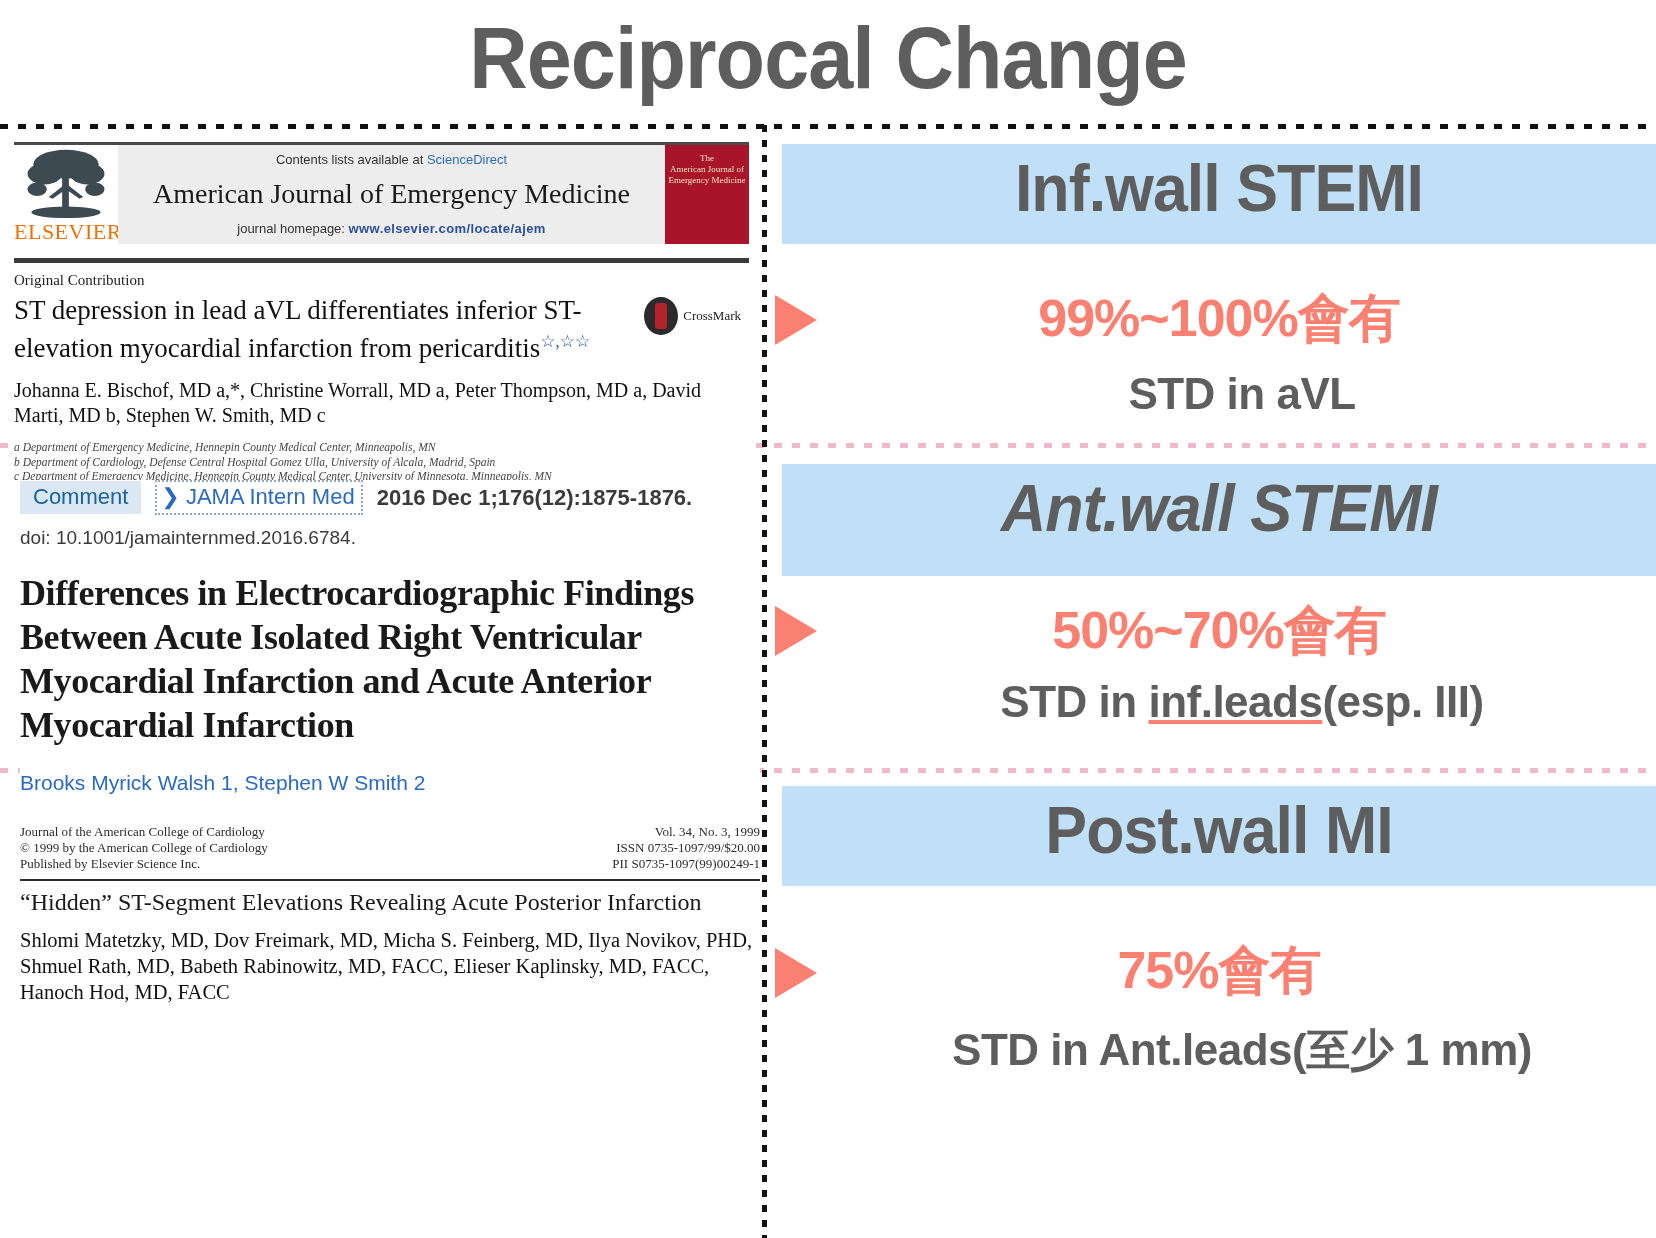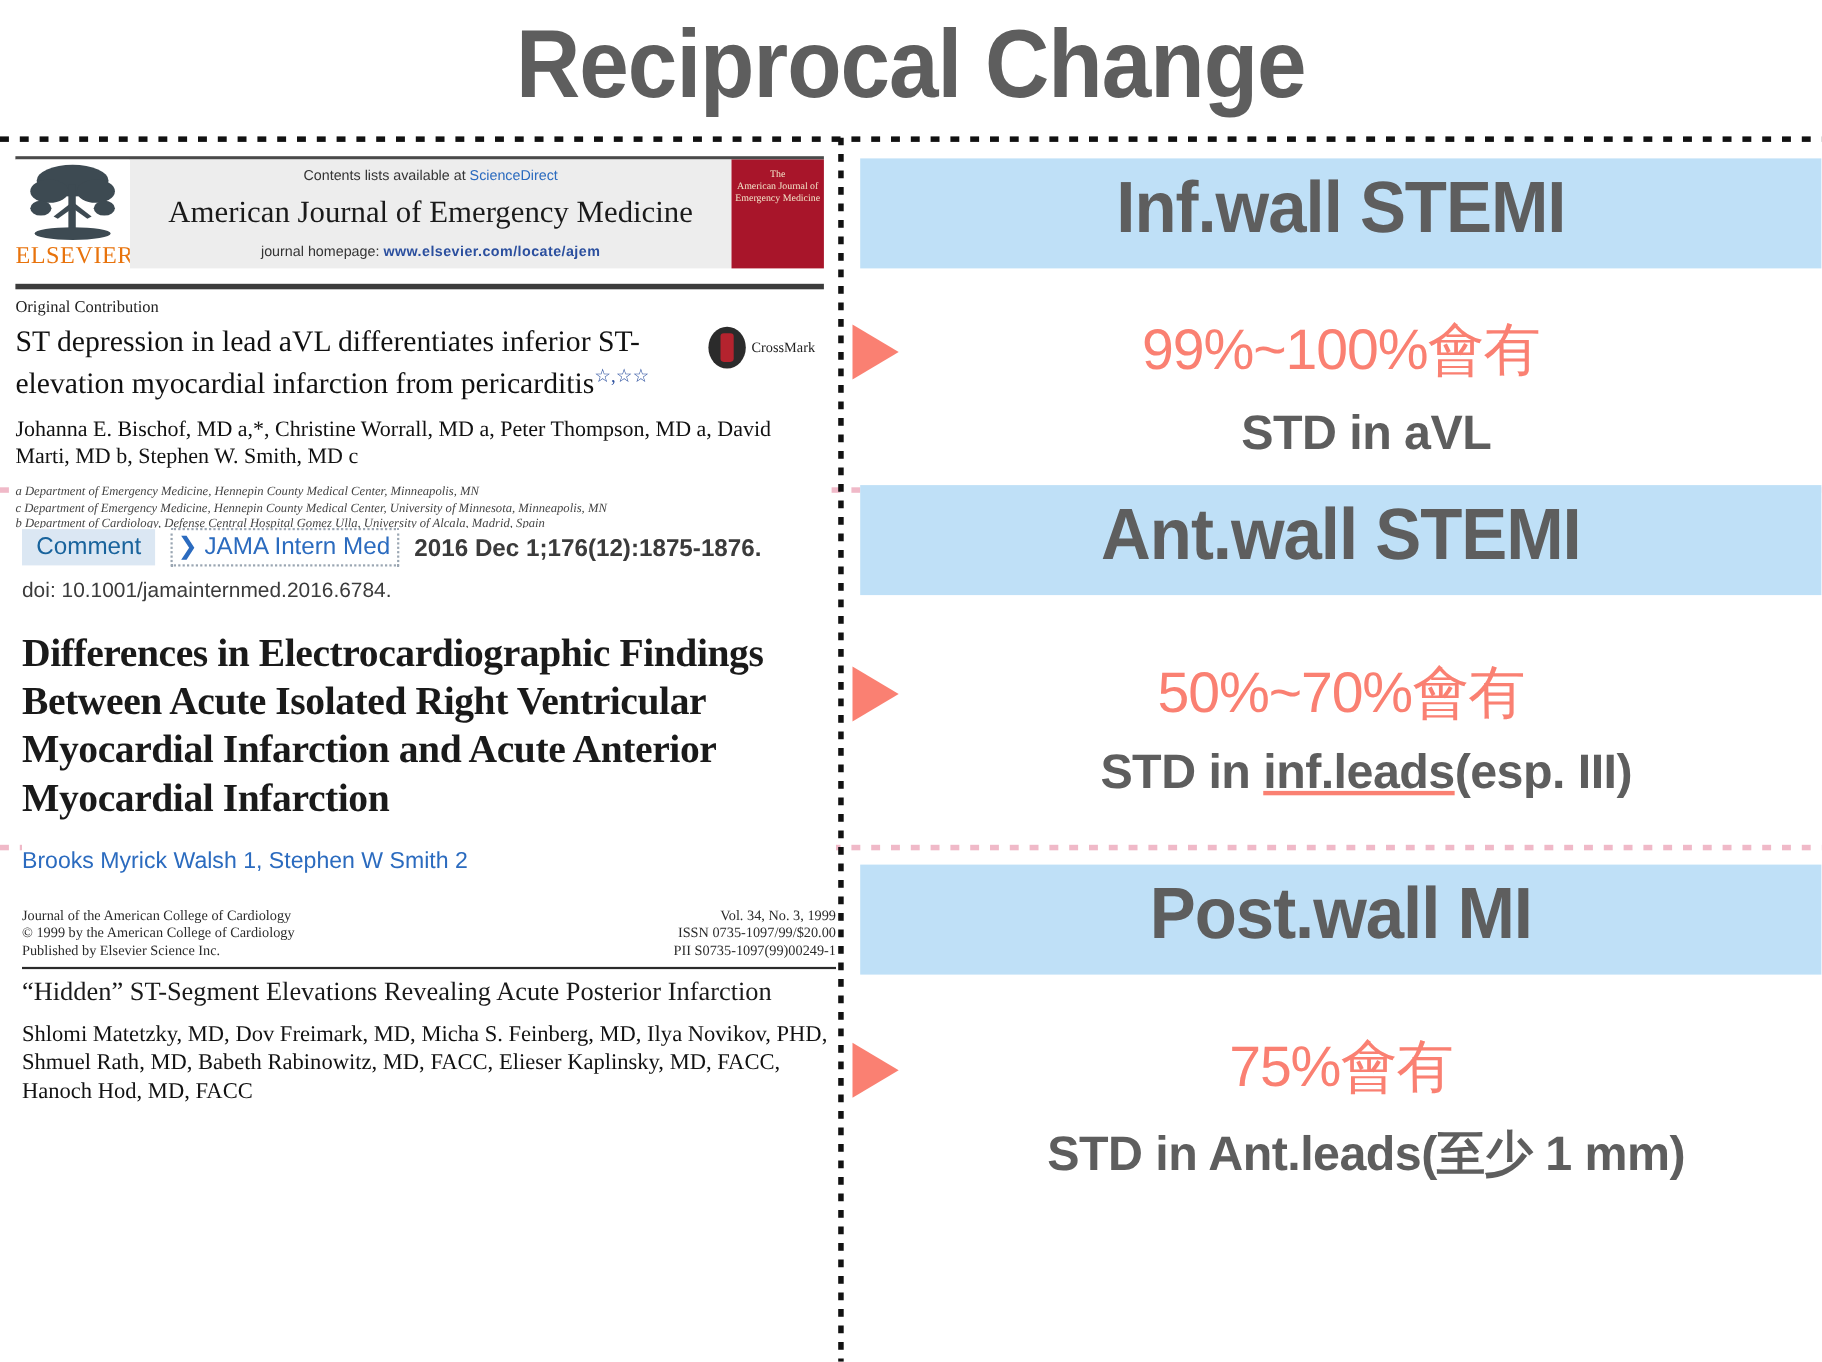--- a/index.html
+++ b/index.html
@@ -54,21 +54,21 @@
     background: #bfe0f7;
     text-align: center;
   }
   .banner-text {
     font-weight: bold; font-size: 66px; line-height: 1.12;
     color: #5e5e5e; letter-spacing: -1px;
     transform: scaleX(0.95); display: block;
   }
   .pct {
     position: absolute; width: 874px; left: 782px; text-align: center;
-    color: #fa8072; font-weight: normal; font-size: 52px; line-height: 1.1;
+    color: #fa8072; font-weight: bold; font-size: 52px; line-height: 1.1;
     letter-spacing: -1px;
   }
   .sub {
     position: absolute; width: 874px; left: 805px; text-align: center;
     color: #5e5e5e; font-weight: bold; font-size: 44px; line-height: 1.1;
     letter-spacing: -0.5px;
   }
   .sub u { text-decoration: underline; text-decoration-color: #fa8072; }
   .arrow {
     position: absolute; width: 0; height: 0;
@@ -242,22 +242,22 @@
       <div class="crossmark">
         <div class="cm-badge"></div>
         <div class="cm-label">CrossMark</div>
       </div>
       <div class="orig-contrib">Original Contribution</div>
       <div class="ajem-title">
         <span>ST depression in lead aVL differentiates inferior ST-elevation myocardial infarction from pericarditis</span><span class="stars">☆,☆☆</span>
       </div>
       <div class="ajem-authors">Johanna E. Bischof, MD a,*, Christine Worrall, MD a, Peter Thompson, MD a, David Marti, MD b, Stephen W. Smith, MD c</div>
       <div class="ajem-affil">a  Department of Emergency Medicine, Hennepin County Medical Center, Minneapolis, MN</div>
+      <div class="ajem-affil" style="margin-top:0">b  Department of Cardiology, Defense Central Hospital Gomez Ulla, University of Alcala, Madrid, Spain</div>
       <div class="ajem-affil" style="margin-top:0">c  Department of Emergency Medicine, Hennepin County Medical Center, University of Minnesota, Minneapolis, MN</div>
-      <div class="ajem-affil" style="margin-top:0">b  Department of Cardiology, Defense Central Hospital Gomez Ulla, University of Alcala, Madrid, Spain</div>
     </div>
   </div>
 
   <div class="paper jama">
     <div class="jama-line1">
       <span class="comment-badge">Comment</span>
       <span class="jama-link">❯ JAMA Intern Med</span>
       <span class="jama-cite">2016 Dec 1;176(12):1875-1876.</span>
     </div>
     <div class="jama-doi">doi: 10.1001/jamainternmed.2016.6784.</div>
@@ -281,21 +281,21 @@
 
   <div class="banner" style="top:144px;height:100px;padding-top:8px;">
     <span class="banner-text">Inf.wall STEMI</span>
   </div>
   <div class="arrow" style="left:775px; top:295px;"></div>
   <div class="pct" style="top:290px;">99%~100%會有</div>
   <div class="sub" style="top:370px;">
     <span>STD in aVL</span>
   </div>
 
-  <div class="banner" style="top:441px;height:100px;padding-top:8px;">
+  <div class="banner" style="top:464px;height:112px;padding-top:8px;font-style:italic;">
     <span class="banner-text">Ant.wall STEMI</span>
   </div>
   <div class="arrow" style="left:775px; top:606px;"></div>
   <div class="pct" style="top:602px;">50%~70%會有</div>
   <div class="sub" style="top:678px;">
     <span>STD in </span><u>inf.leads</u><span>(esp. III)</span>
   </div>
 
   <div class="banner" style="top:786px;height:100px;padding-top:8px;text-align:center;">
     <span class="banner-text">Post.wall MI</span>

